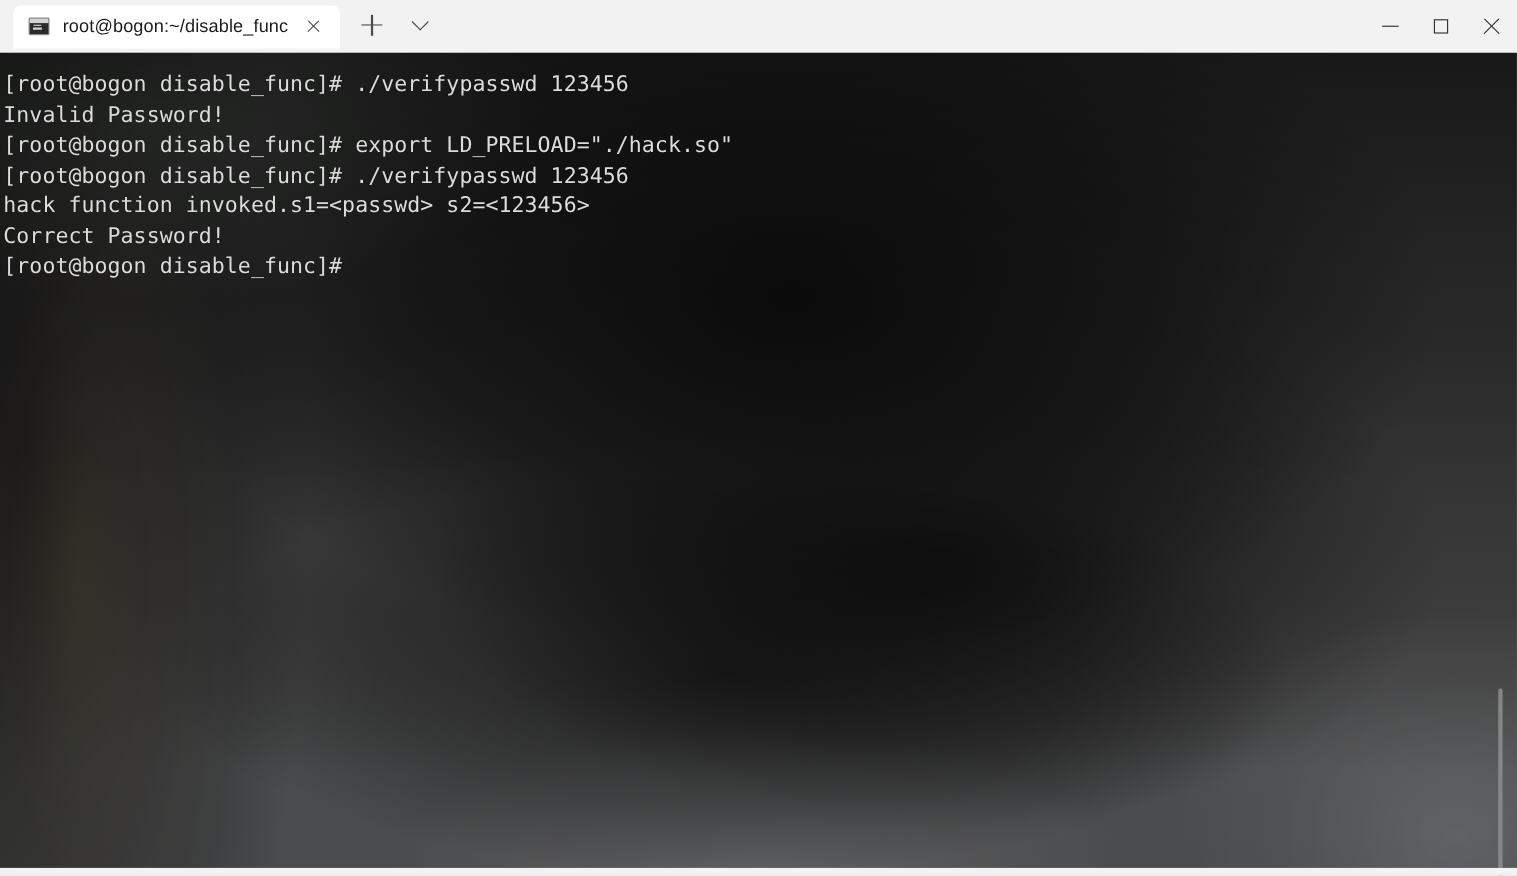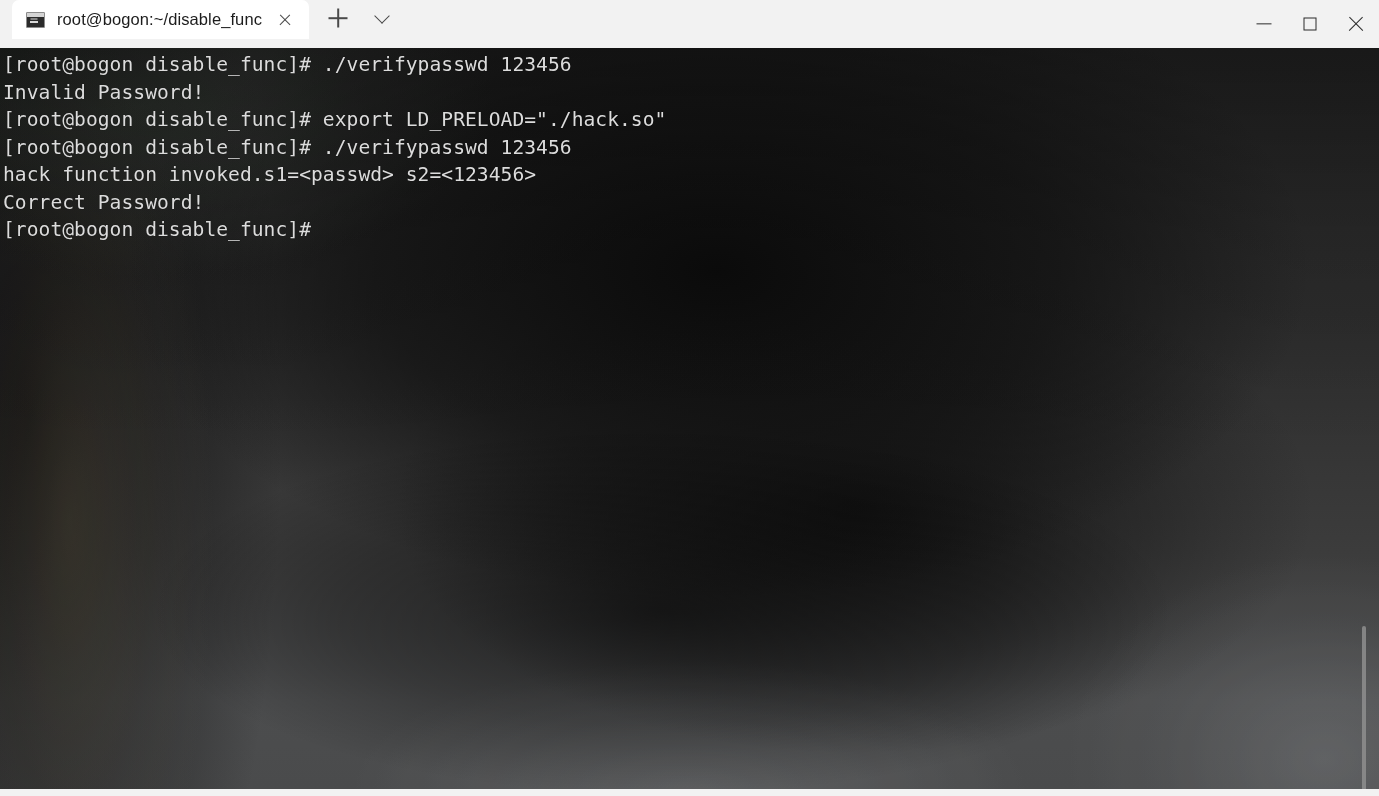--- a/index.html
+++ b/index.html
@@ -29,21 +29,21 @@
     width: 1379px;
     height: 48px;
     background: #f2f2f2;
   }
 
   #tabstrip {
     position: absolute;
     left: 0; top: 0;
     height: 48px;
     display: flex;
-    align-items: flex-start;
+    align-items: center;
   }
 
   .tab {
     margin-left: 12px;
     height: 39px;
     display: flex;
     align-items: center;
     background: #ffffff;
     border-radius: 7px 7px 0 0;
     padding: 0 11px 0 14px;
@@ -228,21 +228,21 @@
     position: absolute;
     inset: 0;
     background:
       radial-gradient(ellipse 640px 230px at 48% 76%, rgba(0,0,0,0.55) 0%, rgba(0,0,0,0.25) 50%, rgba(0,0,0,0) 80%),
       linear-gradient(to bottom, rgba(0,0,0,0.30) 0%, rgba(0,0,0,0.10) 25%, rgba(0,0,0,0.0) 55%);
   }
 
   #screen-text {
     position: absolute;
     left: 3px;
-    top: 3px;
+    top: 15px;
     right: 0;
     font-family: "DejaVu Sans Mono", "Liberation Mono", monospace;
     font-size: 19.6px;
     line-height: 27.5px;
     color: #dcdcdc;
     white-space: pre;
     letter-spacing: 0.05px;
     text-shadow: 0 0 1px rgba(0,0,0,0.45);
   }
   .term-line { height: 27.5px; }

